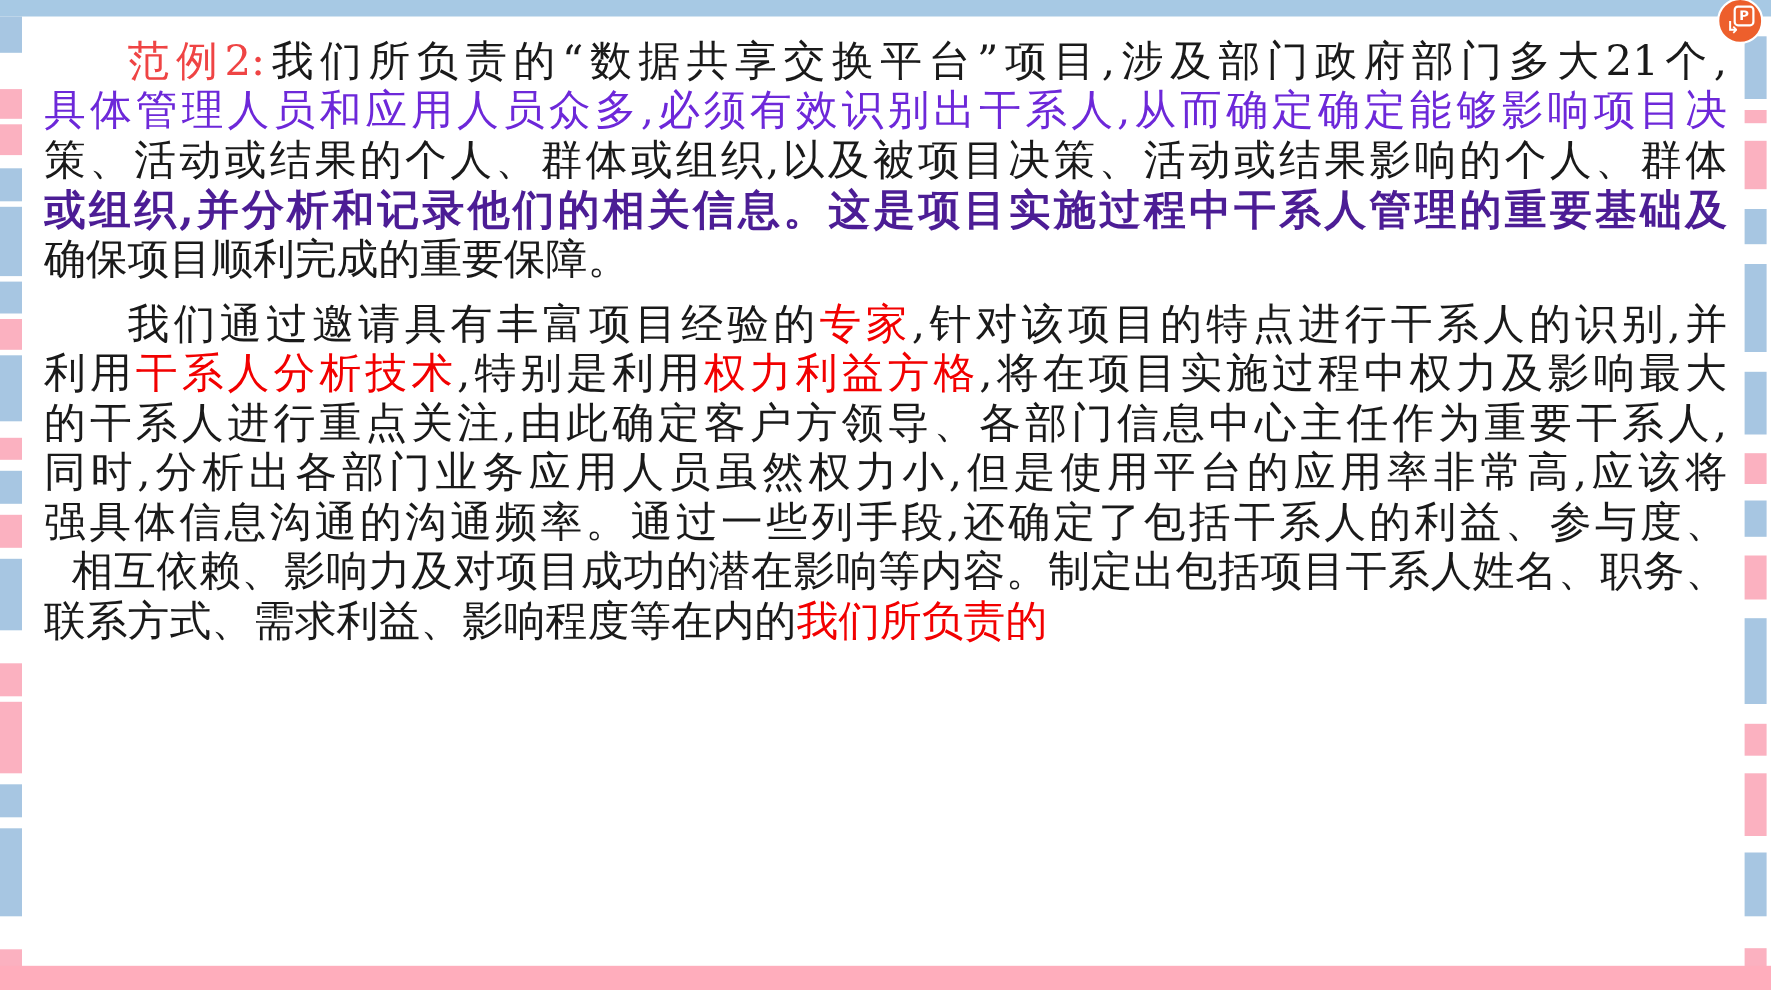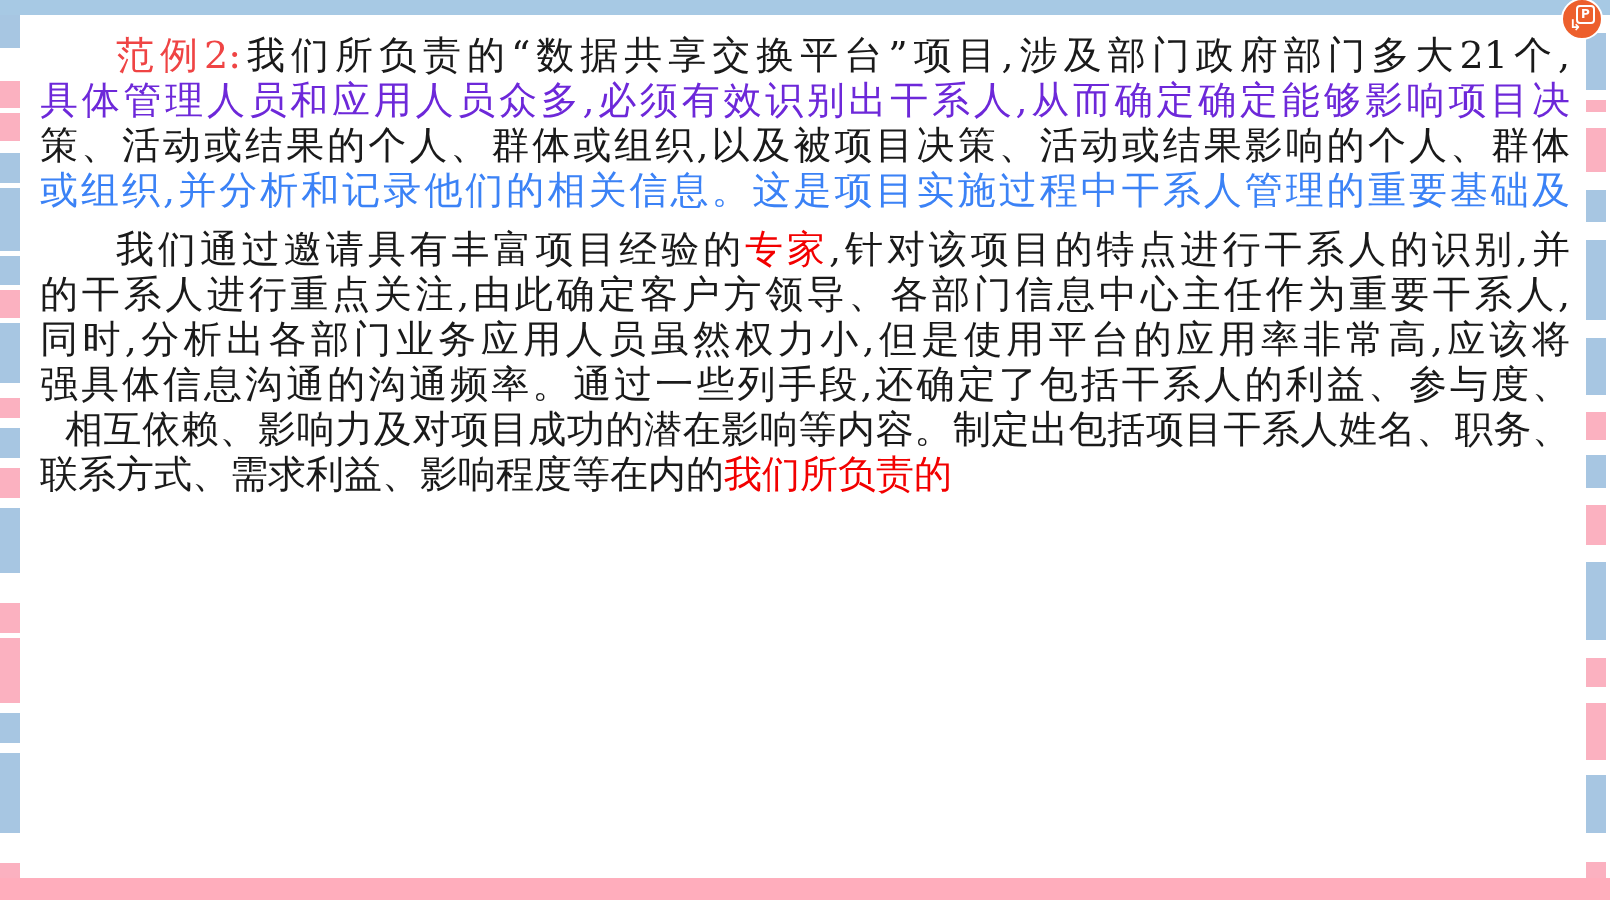--- a/index.html
+++ b/index.html
@@ -126,24 +126,26 @@
       <div class="dash" style="height: 58px; margin-bottom: 29px; background: rgb(167, 198, 226);"></div>
       <div class="dash" style="height: 38px; margin-bottom: 0px; background: rgb(251, 177, 192);"></div>
     </div>
   <div class="bottom-bar" id="bottom-bar" style="background: rgb(255, 173, 188);"></div>
 
   <div class="content" id="content">
       <div class="para">
         <div class="line indent"><span style="color: #ef4444;">范例2:</span><span style="color: rgb(26, 26, 26);">我们所负责的“数据共享交换平台”项目,涉及部门政府部门多大21个,</span></div>
         <div class="line"><span style="color: #6d28d9;">具体管理人员和应用人员众多,必须有效识别出干系人,从而确定确定能够影响项目决</span></div>
         <div class="line"><span style="color: rgb(26, 26, 26);">策、活动或结果的个人、群体或组织,以及被项目决策、活动或结果影响的个人、群体</span></div>
-        <div class="line"><span style="color: #3b82f6;">或组织,并分析和记录他们的相关信息。这是项目实施过程中干系人管理的重要基础及</span></div>
+        <div class="line"><span style="color: #4c1d95; font-weight: bold;">或组织,并分析和记录他们的相关信息。这是项目实施过程中干系人管理的重要基础及</span></div>
+        <div class="line last"><span style="color: rgb(26, 26, 26);">确保项目顺利完成的重要保障。</span></div>
       </div>
       <div class="para">
         <div class="line indent"><span style="color: rgb(26, 26, 26); font-family: Liberation Serif, serif;">我们通过邀请具有丰富项目经验的</span><span style="color: rgb(242, 0, 0); font-family: Liberation Mono, monospace;">专家</span><span style="color: rgb(26, 26, 26);">,针对该项目的特点进行干系人的识别,并</span></div>
+        <div class="line"><span style="color: rgb(26, 26, 26);">利用</span><span style="color: rgb(242, 0, 0);">干系人分析技术</span><span style="color: rgb(26, 26, 26);">,特别是利用</span><span style="color: rgb(242, 0, 0);">权力利益方格</span><span style="color: rgb(26, 26, 26);">,将在项目实施过程中权力及影响最大</span></div>
         <div class="line"><span style="color: rgb(26, 26, 26);">的干系人进行重点关注,由此确定客户方领导、各部门信息中心主任作为重要干系人,</span></div>
         <div class="line"><span style="color: rgb(26, 26, 26);">同时,分析出各部门业务应用人员虽然权力小,但是使用平台的应用率非常高,应该将</span></div>
         <div class="line"><span style="color: rgb(26, 26, 26); margin-top: 12px;">强具体信息沟通的沟通频率。通过一些列手段,还确定了包括干系人的利益、参与度、</span></div>
         <div class="line"><span style="color: rgb(26, 26, 26); margin-left: 25px;">相互依赖、影响力及对项目成功的潜在影响等内容。制定出包括项目干系人姓名、职务、</span></div>
         <div class="line last"><span style="color: rgb(26, 26, 26);">联系方式、需求利益、影响程度等在内的</span><span style="color: rgb(242, 0, 0);">我们所负责的</span></div>
       </div>
     </div>
 
   <div class="badge" id="badge" style="background: rgb(237, 95, 44);">
     <span class="badge-arrow">↳</span>

